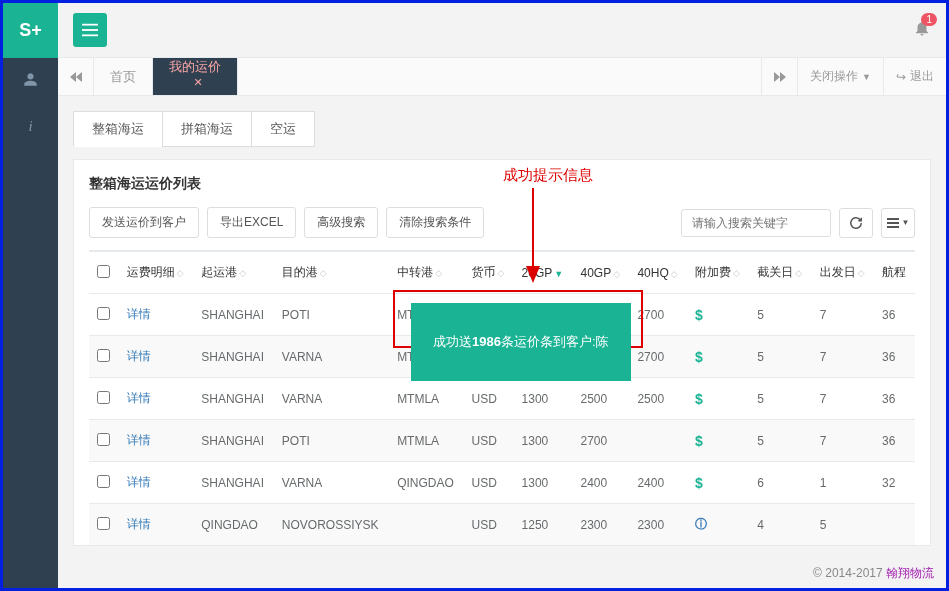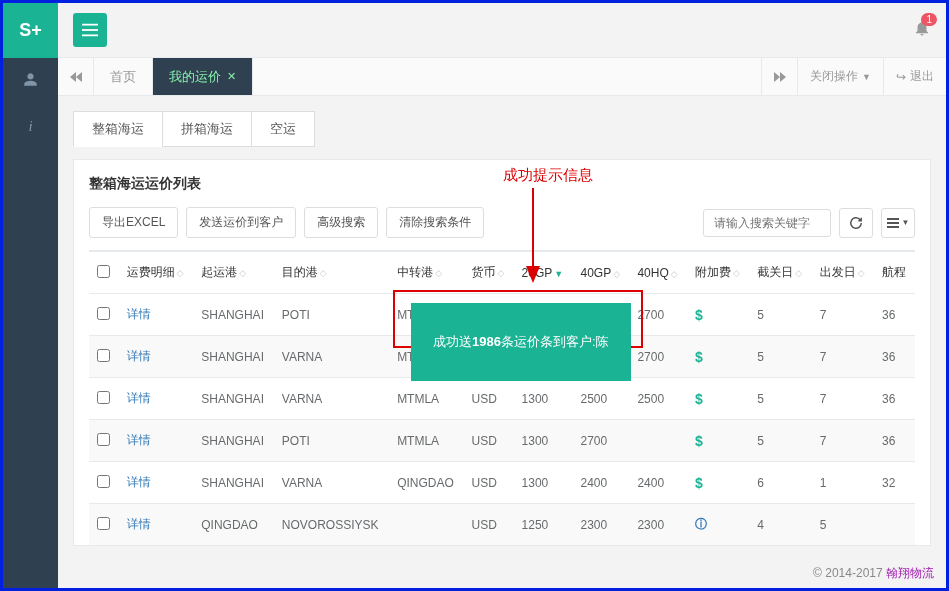--- a/index.html
+++ b/index.html
@@ -9,33 +9,33 @@
 .sidebar-top { width: 55px; height: 55px; background: #1ab394; color: #fff; display: flex; align-items: center; justify-content: center; font-size: 18px; font-weight: bold; }
 .sidebar-icon { color: #8095a8; text-align: center; padding: 14px 0; font-size: 15px; }
 .topbar { position: absolute; left: 55px; right: 0; top: 0; height: 55px; background: #f3f3f4; border-bottom: 1px solid #e7eaec; display: flex; align-items: center; padding: 0 15px; }
 .menu-btn { background: #1ab394; color: #fff; border: none; width: 34px; height: 34px; border-radius: 3px; display: flex; align-items: center; justify-content: center; font-size: 16px; cursor: pointer; }
 .bell-wrap { margin-left: auto; position: relative; color: #999; font-size: 18px; }
 .bell-badge { position: absolute; top: -6px; right: -6px; background: #ed5565; color: #fff; font-size: 10px; border-radius: 8px; padding: 1px 5px; }
 .tabbar { position: absolute; left: 55px; right: 0; top: 55px; height: 38px; background: #fafafa; border-bottom: 1px solid #e7eaec; display: flex; align-items: stretch; }
 .tab-nav { width: 36px; display: flex; align-items: center; justify-content: center; color: #999; cursor: pointer; border-right: 1px solid #e7eaec; }
 .tab-nav.right { border-left: 1px solid #e7eaec; border-right: none; margin-left: auto; }
 .tab { padding: 0 16px; display: flex; align-items: center; color: #999; border-right: 1px solid #e7eaec; cursor: pointer; font-size: 13px; }
-.tab.active { background: #2f4050; color: #86efac; }
+.tab.active { background: #2f4050; color: #fca5a5; flex-direction: column; }
 .tab-close { margin-left: 6px; font-size: 11px; }
 .tab-action { padding: 0 12px; display: flex; align-items: center; color: #999; border-left: 1px solid #e7eaec; cursor: pointer; font-size: 12px; }
 .content { position: absolute; left: 55px; right: 0; top: 93px; bottom: 0; background: #f3f3f4; padding: 15px 15px 0 15px; overflow: hidden; }
 .subtabs { display: flex; margin-bottom: 12px; }
 .subtab { padding: 8px 18px; border: 1px solid #ddd; background: #fff; color: #555; cursor: pointer; margin-right: -1px; font-size: 13px; }
 .subtab.active { border-bottom-color: #fff; }
 .panel { background: #fff; border: 1px solid #e7eaec; padding: 15px 15px 0 15px; }
 .panel-title { font-size: 14px; font-weight: bold; color: #333; margin-bottom: 14px; }
 .toolbar { display: flex; align-items: center; gap: 8px; margin-bottom: 12px; }
 .btn { padding: 6px 12px; border: 1px solid #ddd; background: #fff; color: #555; border-radius: 3px; cursor: pointer; font-size: 12px; }
 .toolbar-spacer { flex: 1; }
-.search-input { padding: 6px 10px; border: 1px solid #ddd; border-radius: 3px; font-size: 12px; width: 128px; }
+.search-input { padding: 6px 10px; border: 1px solid #ddd; border-radius: 3px; font-size: 12px; width: 150px; }
 .icon-btn { width: 34px; height: 30px; border: 1px solid #ddd; background: #fff; border-radius: 3px; display: flex; align-items: center; justify-content: center; cursor: pointer; color: #555; }
 table { width: 100%; border-collapse: collapse; font-size: 12px; }
 th, td { padding: 12px 8px; text-align: left; border-top: 1px solid #e7eaec; color: #676a6c; }
 th { font-weight: normal; color: #333; border-top: 2px solid #e7eaec; white-space: nowrap; }
 tbody tr:nth-child(even) { background: #f9f9f9; }
 .detail-link { color: #337ab7; cursor: pointer; }
 .dollar { color: #1ab394; font-weight: bold; font-size: 14px; }
 .info-i { color: #337ab7; font-weight: bold; }
 .sort { color: #ccc; font-size: 9px; margin-left: 2px; }
 .annotation-label { position: absolute; color: #d00; font-size: 15px; font-weight: normal; }
@@ -106,22 +106,22 @@
   <div class="content">
     <div class="subtabs">
       <div class="subtab active">整箱海运</div>
       <div class="subtab">拼箱海运</div>
       <div class="subtab">空运</div>
     </div>
 
     <div class="panel">
       <div class="panel-title">整箱海运运价列表</div>
       <div class="toolbar">
+        <button class="btn">发送运价到客户</button>
         <button class="btn">导出EXCEL</button>
-        <button class="btn">发送运价到客户</button>
         <button class="btn">高级搜索</button>
         <button class="btn">清除搜索条件</button>
         <div class="toolbar-spacer"></div>
         <input class="search-input" placeholder="请输入搜索关键字" style="">
         <div class="icon-btn">
           <svg width="14" height="14" viewBox="0 0 24 24" fill="none" stroke="currentColor" stroke-width="2.5">
               <path d="M21 12a9 9 0 1 1-3-6.7L21 8"></path>
               <path d="M21 3v5h-5"></path>
             </svg>
         </div>

